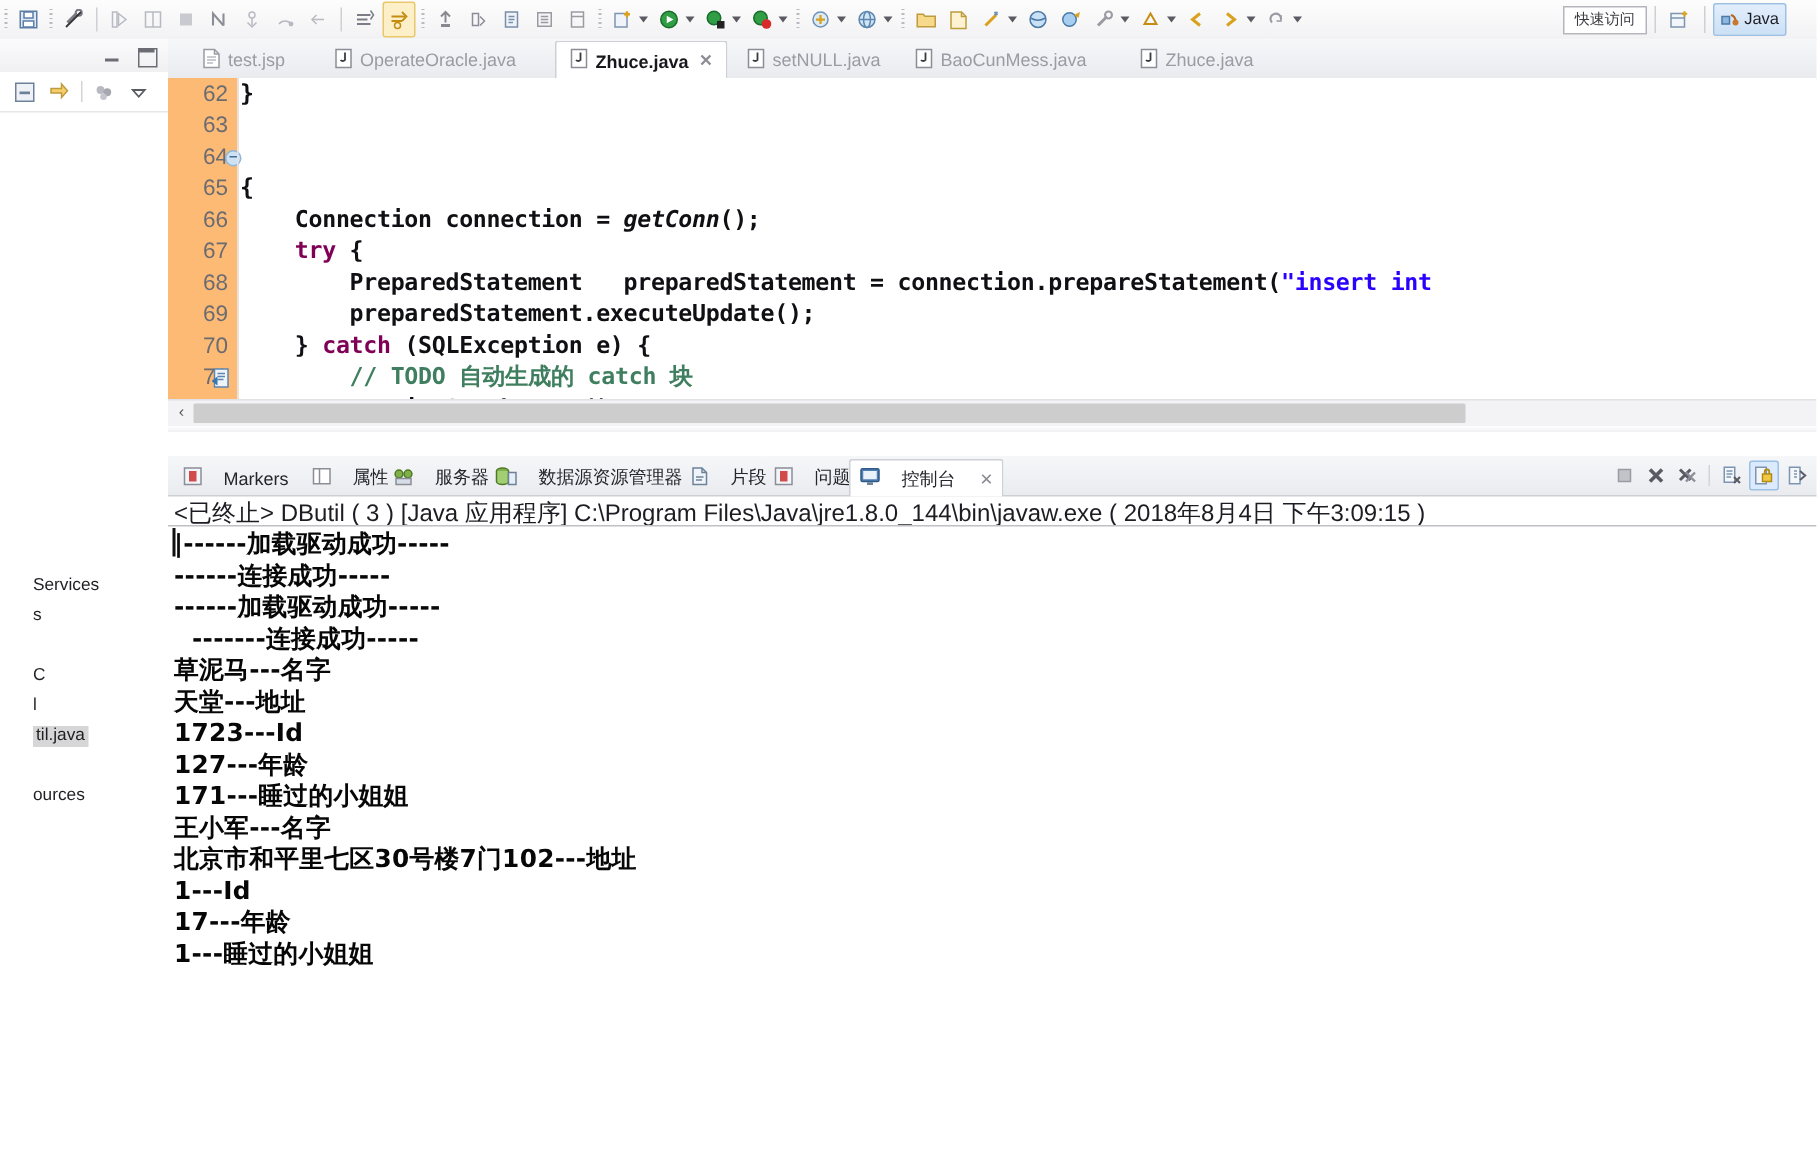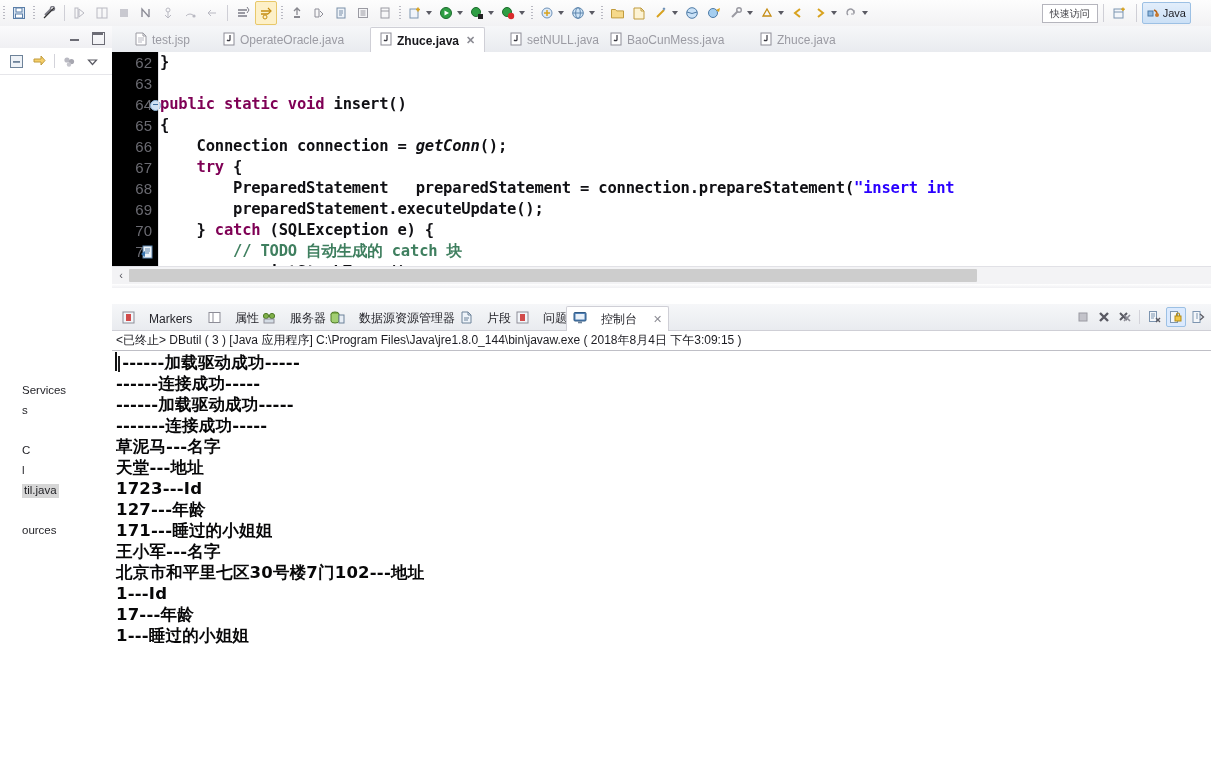--- a/index.html
+++ b/index.html
@@ -90,21 +90,21 @@
     height:25px;top:1px;
   }
   .tab-close{font-size:11px;color:#8c8c94;margin-left:2px;}
 
   
   .editor{
     position:absolute;left:112px;top:52px;width:1099px;height:232px;background:#ffffff;
     overflow:hidden;
   }
   .gutter{
-    position:absolute;left:0;top:0;width:47px;height:232px;background:#000000;
+    position:absolute;left:0;top:0;width:47px;height:232px;background:#fdba74;
   }
   .ln{
     position:absolute;right:7px;font-size:15px;color:#6b6b72;
     font-family:"Liberation Sans", sans-serif;text-align:right;line-height:21px;
   }
   .fold{
     position:absolute;left:38px;width:9px;height:9px;border-radius:50%;
     background:#cfe2f3;border:1px solid #8fb6d8;
   }
   .fold:before{content:"";position:absolute;left:1.5px;top:3px;width:5px;height:1px;background:#3e6e9b;}
@@ -152,21 +152,21 @@
     background:#ffffff;font-weight:normal;
     border:1px solid #cfcfd6;border-bottom:none;height:24px;top:2px;border-radius:2px 2px 0 0;
   }
   .pn-tools{
     position:absolute;right:4px;top:22px;height:22px;display:flex;align-items:center;gap:3px;
   }
   .pn-tool{width:18px;height:18px;display:flex;align-items:center;justify-content:center;border-radius:2px;}
   .pn-tool.on{background:#dbeafe;border:1px solid #9cc0e4;}
   .pn-vsep{width:1px;height:14px;background:#d3d3da;margin:0 2px;}
   .pn-head{
-    position:absolute;left:4px;top:48px;font-size:12px;color:#1c1c22;white-space:nowrap;
+    position:absolute;left:4px;top:48px;font-size:16px;color:#1c1c22;white-space:nowrap;
   }
   .con-body{
     position:absolute;left:0;top:66px;width:1099px;height:419px;background:#ffffff;overflow:hidden;
   }
   .con-line{
     position:absolute;left:4px;white-space:pre;
     font-family:"DejaVu Sans", sans-serif;
     font-size:16.5px;line-height:21px;color:#070708;font-weight:bold;
     letter-spacing:0.2px;
   }
@@ -496,21 +496,21 @@
         <span>OperateOracle.java</span>
       </div>
       <div class="ed-tab active" style="left: 258px;">
         <span><svg width="12" height="14" viewBox="0 0 12 14">
             <rect x="1" y="1" width="10" height="12" fill="#fff" stroke="#8d8d97"></rect>
             <path d="M7 3 v5 a2 2 0 0 1 -3 0" fill="none" stroke="#3a3a42" stroke-width="1.2"></path>
           </svg></span>
         <span>Zhuce.java</span>
         <span class="tab-close">✕</span>
       </div>
-      <div class="ed-tab" style="left: 389px;">
+      <div class="ed-tab" style="left: 377px;">
         <span><svg width="12" height="14" viewBox="0 0 12 14">
             <rect x="1" y="1" width="10" height="12" fill="#fff" stroke="#8d8d97"></rect>
             <path d="M7 3 v5 a2 2 0 0 1 -3 0" fill="none" stroke="#3a3a42" stroke-width="1.2"></path>
           </svg></span>
         <span>setNULL.java</span>
       </div>
       <div class="ed-tab" style="left: 489px;">
         <span><svg width="12" height="14" viewBox="0 0 12 14">
             <rect x="1" y="1" width="10" height="12" fill="#fff" stroke="#8d8d97"></rect>
             <path d="M7 3 v5 a2 2 0 0 1 -3 0" fill="none" stroke="#3a3a42" stroke-width="1.2"></path>
@@ -544,21 +544,20 @@
             <path d="M4 4 h5 M4 6 h5 M4 8 h4" stroke="#5e86ae"></path>
             <path d="M0 9 l4 -3 0 6 Z" fill="#3a76b0"></path>
           </svg></div>
         <div class="ln" style="top: 210px;">72</div>
       </div>
     <div class="gutter-line"></div>
 
     <div class="code">
       <div class="cl" style="top:0px;"><span>}</span></div>
       <div class="cl" style="top:21px;"><span></span></div>
-      <div class="cl" style="top:42px;"><span class="kw">public static void</span><span> insert()</span></div>
       <div class="cl" style="top:63px;"><span>{</span></div>
       <div class="cl" style="top:84px;"><span>    Connection connection = </span><span class="itl">getConn</span><span>();</span></div>
       <div class="cl" style="top:105px;"><span>    </span><span class="kw">try</span><span> {</span></div>
       <div class="cl" style="top:126px;"><span>        PreparedStatement   preparedStatement = connection.prepareStatement(</span><span class="str">"insert int</span></div>
       <div class="cl" style="top:147px;"><span>        preparedStatement.executeUpdate();</span></div>
       <div class="cl" style="top:189px;"><span class="cmt">        // TODO 自动生成的 catch 块</span></div>
       <div class="cl" style="top:168px;"><span>    } </span><span class="kw">catch</span><span> (SQLException e) {</span></div>
       <div class="cl" style="top:210px;"><span>        e.printStackTrace();</span></div>
       
     </div>
@@ -670,21 +669,21 @@
     </div>
 
     <div class="pn-head">&lt;已终止&gt; DButil ( 3 )  [Java 应用程序] C:\Program Files\Java\jre1.8.0_144\bin\javaw.exe ( 2018年8月4日 下午3:09:15 )</div>
 
     <div class="con-body">
       <div class="con-sep"></div>
       <div class="caret"></div>
     <div class="con-line" style="top: 2px;">|------加载驱动成功-----</div>
         <div class="con-line" style="top: 23px;">------连接成功-----</div>
         <div class="con-line" style="top: 44px;">------加载驱动成功-----</div>
-        <div class="con-line" style="top: 65px;">-------连接成功-----</div>
+        <div class="con-line" style="top: 65px; margin-left: 12px;">-------连接成功-----</div>
         <div class="con-line" style="top: 86px;">草泥马---名字</div>
         <div class="con-line" style="top: 107px;">天堂---地址</div>
         <div class="con-line" style="top: 128px;">1723---Id</div>
         <div class="con-line" style="top: 149px;">127---年龄</div>
         <div class="con-line" style="top: 170px;">171---睡过的小姐姐</div>
         <div class="con-line" style="top: 191px;">王小军---名字</div>
         <div class="con-line" style="top: 212px;">北京市和平里七区30号楼7门102---地址</div>
         <div class="con-line" style="top: 233px;">1---Id</div>
         <div class="con-line" style="top: 254px;">17---年龄</div>
         <div class="con-line" style="top: 275px;">1---睡过的小姐姐</div>

